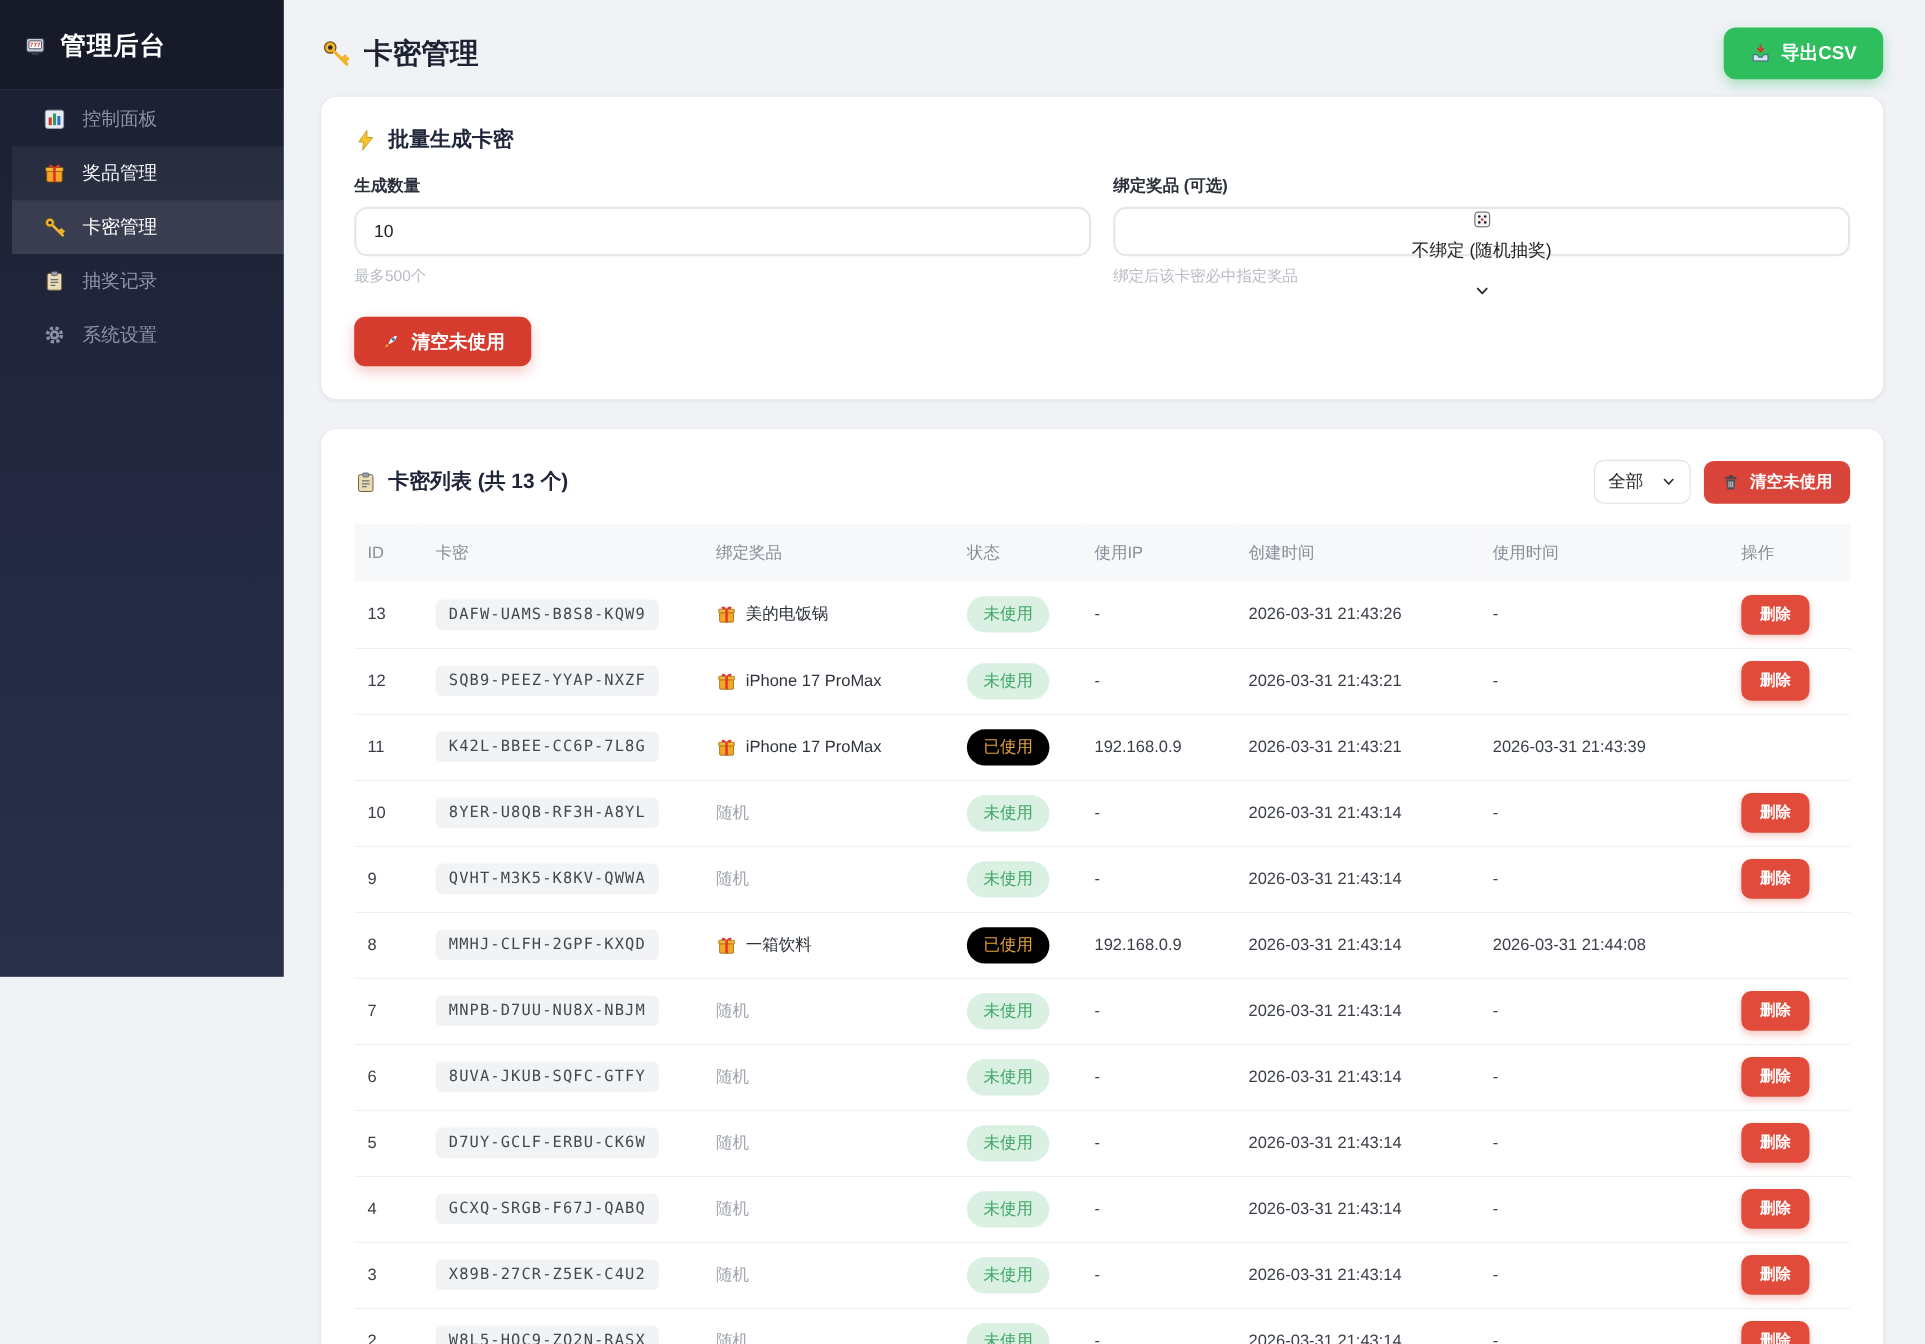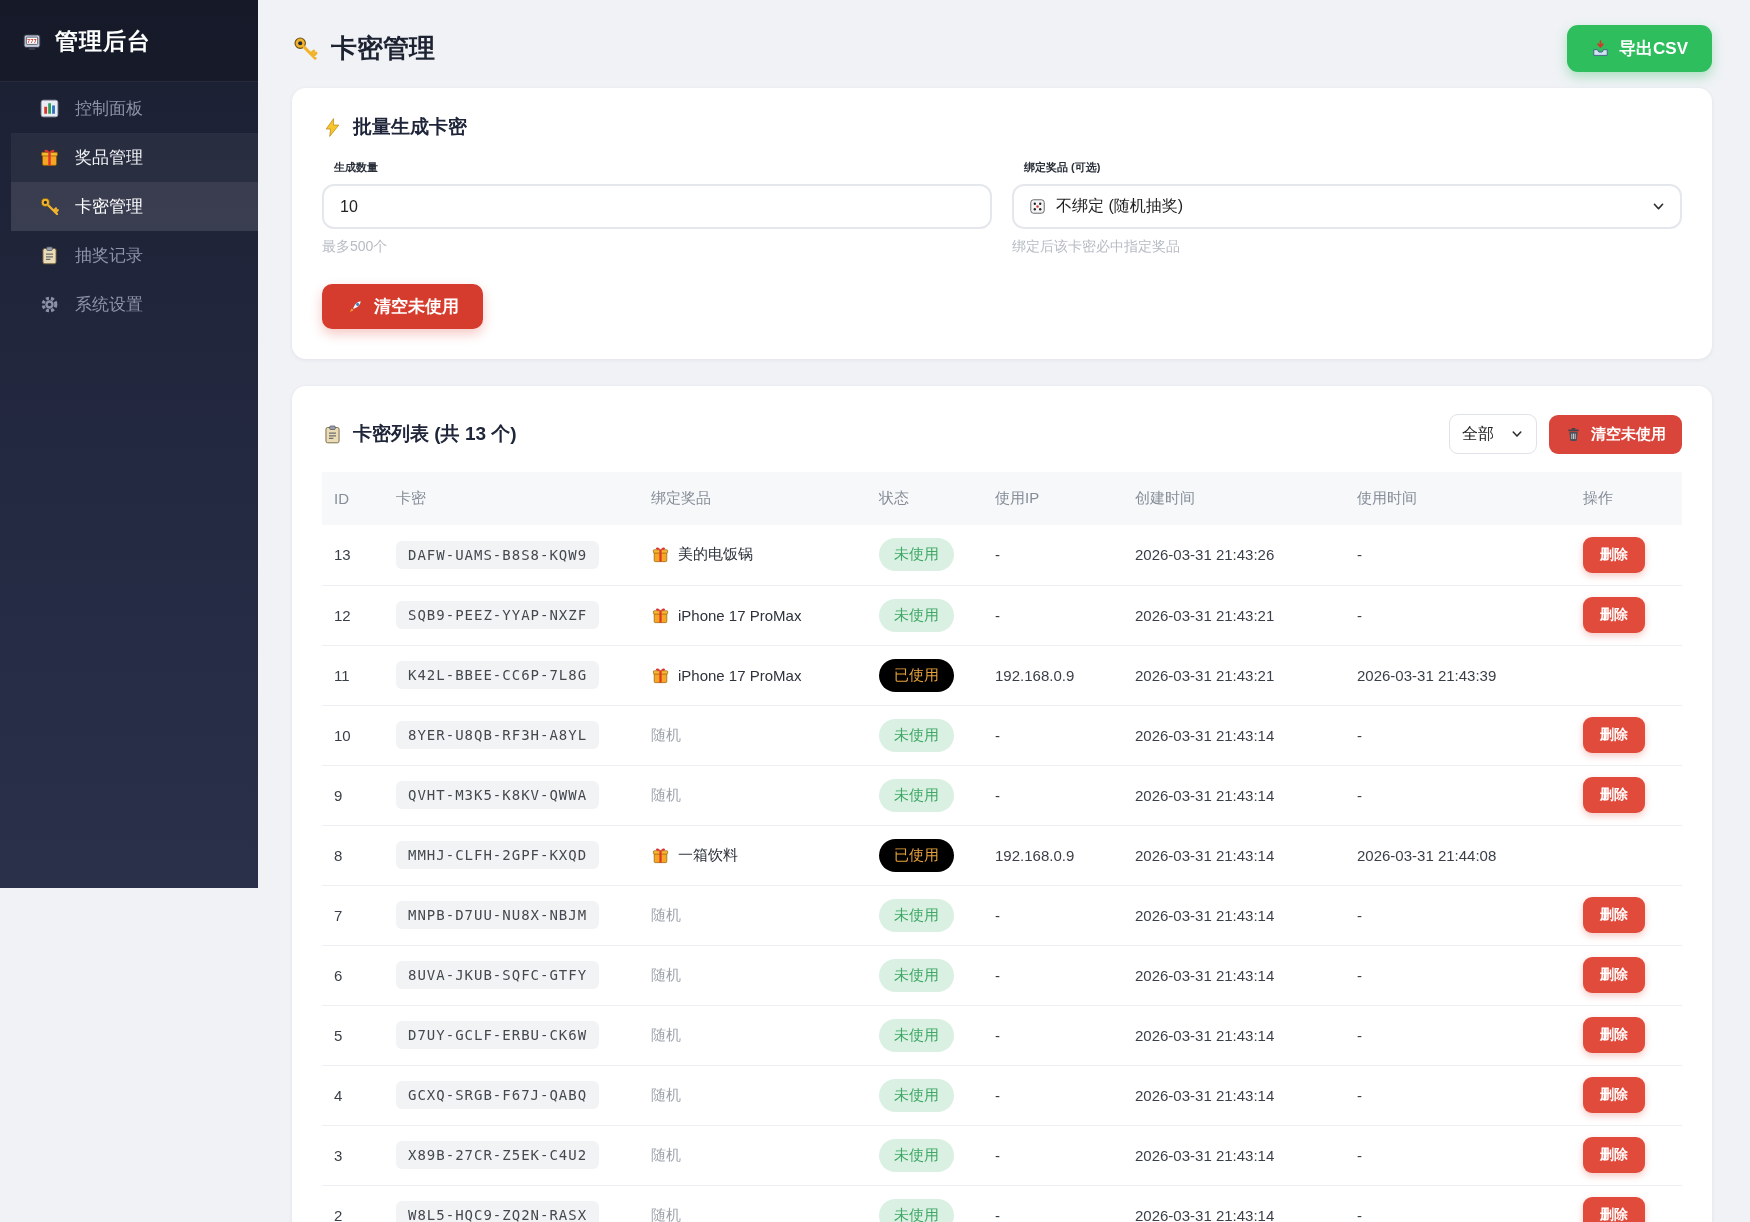--- a/index.html
+++ b/index.html
@@ -22,23 +22,23 @@
   .main { flex:1; padding:22px 38px 0 34px; }
   .main-header { display:flex; align-items:center; justify-content:space-between; margin-bottom:14px; height:52px; }
   .page-title { display:flex; align-items:center; gap:12px; font-size:26px; font-weight:bold; color:#1d2332; }
   .btn { border:none; cursor:pointer; display:inline-flex; align-items:center; gap:9px; font-family:inherit; font-weight:bold; color:#fff; }
   .btn-export { background:#2ebe5e; font-size:17px; padding:12px 24px; border-radius:11px; box-shadow:0 5px 12px rgba(46,190,94,.35); }
 
   .card { background:#fff; border-radius:14px; box-shadow:0 1px 4px rgba(25,35,60,.07); }
   .card-gen { padding:26px 30px 30px 30px; margin-bottom:27px; }
   .card-title { display:flex; align-items:center; gap:10px; font-size:19px; font-weight:bold; color:#20263a; }
   .gen-grid { display:grid; grid-template-columns:1fr 1fr; column-gap:20px; margin-top:20px; }
-  .field-label { font-size:11px; font-weight:bold; color:#2a2f3a; margin-bottom:9px;margin-left:12px; }
+  .field-label { font-size:15px; font-weight:bold; color:#2a2f3a; margin-bottom:9px; }
   .text-input { width:100%; height:45px; border:2px solid #e4e7ec; border-radius:12px; padding:0 16px; font-size:16px; color:#222; font-family:inherit; background:#fff; }
-  .fake-select { width:100%; height:45px; border:2px solid #e4e7ec; border-radius:12px; padding:0 14px; display:flex; align-items:center; gap:9px; font-size:16px; color:#222; background:#fff; cursor:pointer; }
+  .fake-select { width:100%; height:45px; border:2px solid #e4e7ec; border-radius:12px; padding:0 14px; display:flex; align-items:center; gap:9px; font-size:16px; color:#222; background:#fff; cursor:pointer;flex-direction:column; }
   .fake-select .spacer { flex:1; }
   .hint { font-size:14px; color:#b7bbc3; margin-top:9px; }
   .btn-generate { background:#d63c2d; font-size:17px; padding:11px 24px; border-radius:10px; margin-top:28px; box-shadow:0 5px 12px rgba(214,60,45,.28); }
 
   .card-list { padding:28px 30px 30px 30px; min-height:900px; }
   .list-head { display:flex; align-items:center; justify-content:space-between; margin-bottom:18px; }
   .list-actions { display:flex; align-items:center; gap:12px; }
   .filter-select { height:40px; border:1.5px solid #dfe2e8; border-radius:9px; background:#fff; padding:0 12px; display:flex; align-items:center; gap:16px; font-size:16px; color:#222; cursor:pointer; }
   .btn-clear { background:#d9453a; font-size:15px; padding:10px 16px; border-radius:9px; }
 

